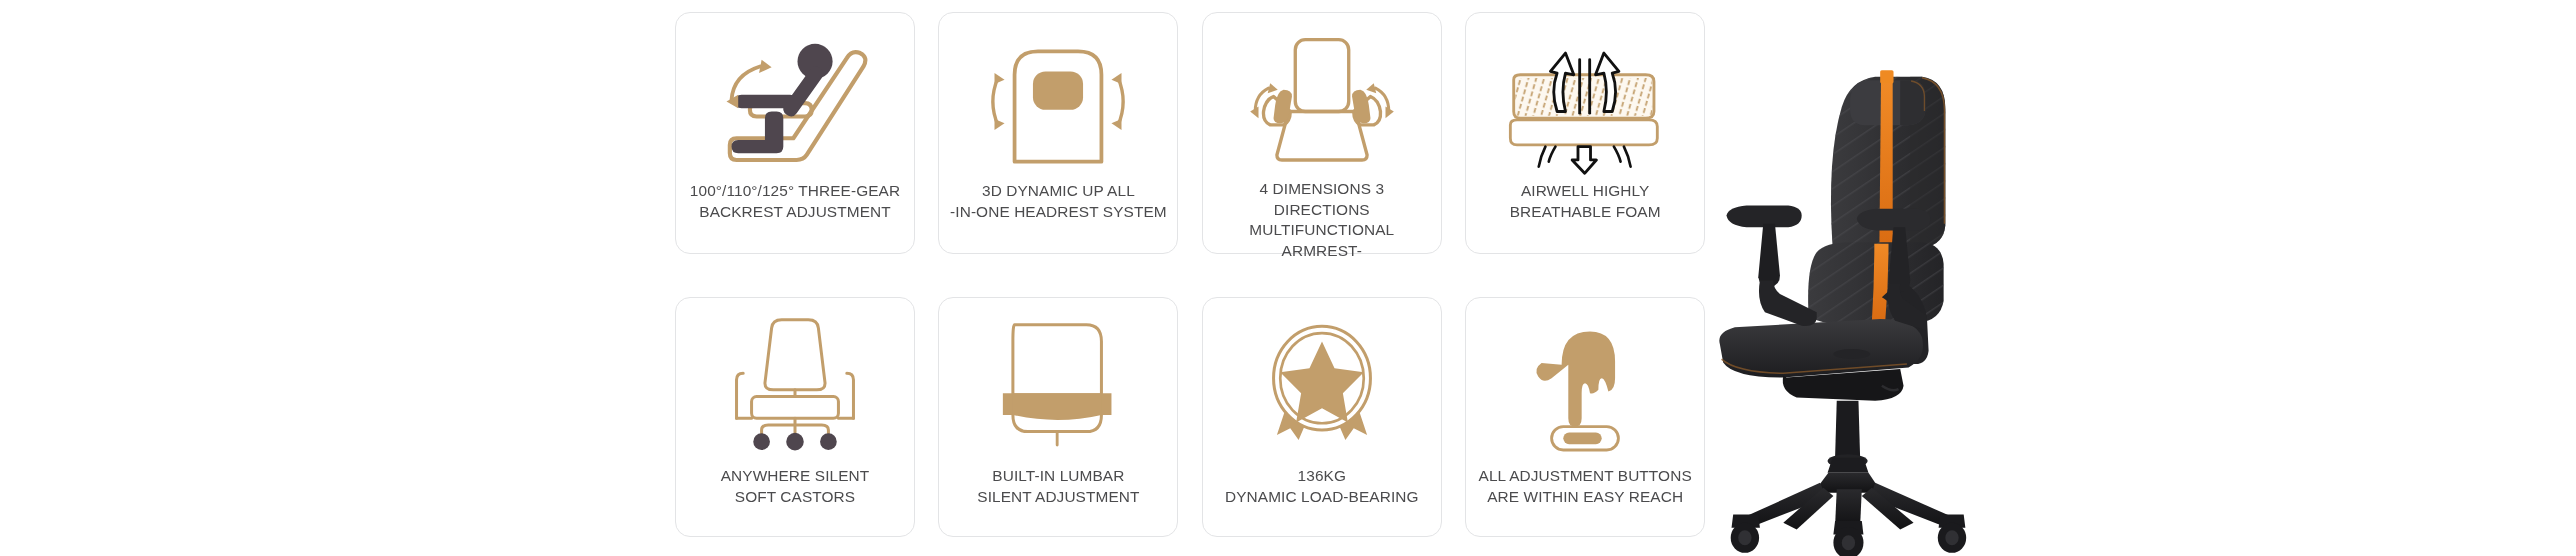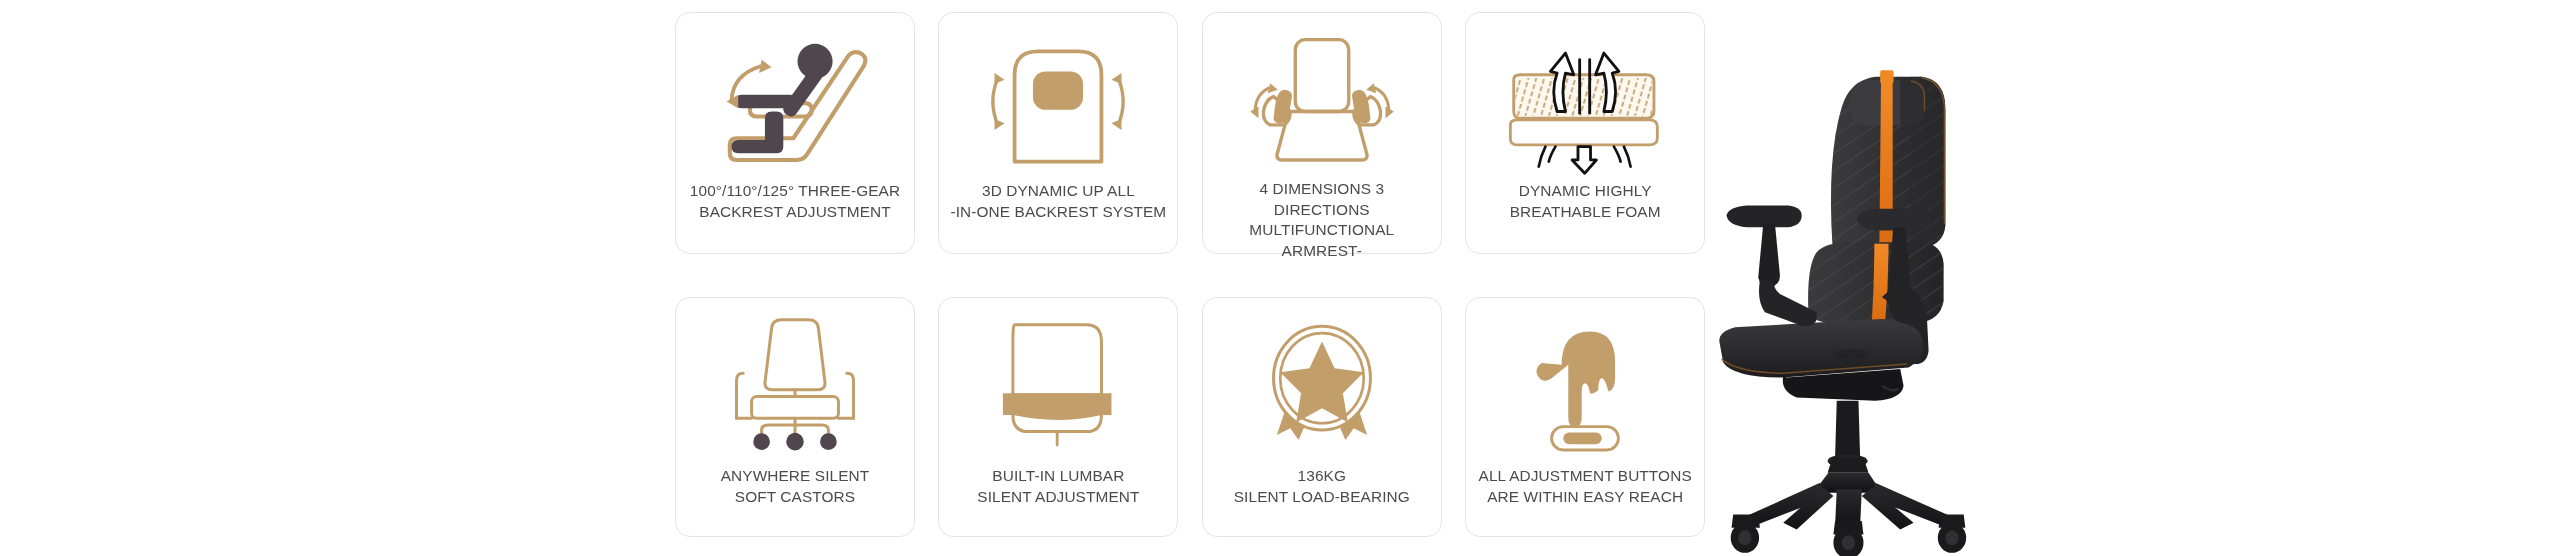--- a/index.html
+++ b/index.html
@@ -140,21 +140,21 @@
           <path d="M22 122 L34 114 L22 109 Z" fill="#c29e6b"></path>
 
           <g fill="none" stroke="#c29e6b" stroke-width="4" stroke-linecap="round">
             <path d="M170 60 Q182 88 170 116"></path>
           </g>
           <path d="M174 54 L162 62 L174 67 Z" fill="#c29e6b"></path>
           <path d="M174 122 L162 114 L174 109 Z" fill="#c29e6b"></path>
         </svg>
       </div>
       <div class="card-caption">3D DYNAMIC UP ALL
--IN-ONE BACKREST SYSTEM</div>
+-IN-ONE HEADREST SYSTEM</div>
     </div>
 
     <div class="feature-card row1">
       <div class="card-icon">
         <svg width="164" height="147" viewBox="0 0 196 176">
           <g fill="none" stroke="#c29e6b" stroke-width="4" stroke-linejoin="round" stroke-linecap="round">
 
             <rect x="66" y="14" width="64" height="86" rx="12"></rect>
 
             <path d="M58 100 L138 100 L152 152 Q152 158 146 158 L50 158 Q44 158 44 152 Z"></path>
@@ -211,21 +211,21 @@
           <path d="M91 142 L91 158 L84 158 L99 174 L113 158 L106 158 L106 142 Z" fill="#ffffff" stroke="#111111" stroke-width="3.4" stroke-linejoin="round"></path>
 
           <g stroke="#111111" stroke-width="3.2" stroke-linecap="round" fill="none">
             <path d="M52 142 Q46 154 44 166"></path>
             <path d="M64 142 Q58 152 56 160"></path>
             <path d="M146 142 Q152 154 154 166"></path>
             <path d="M134 142 Q140 152 142 160"></path>
           </g>
         </svg>
       </div>
-      <div class="card-caption">DYNAMIC HIGHLY
+      <div class="card-caption">AIRWELL HIGHLY
 BREATHABLE FOAM</div>
     </div>
 
     <div class="feature-card row2">
       <div class="card-icon">
         <svg width="164" height="142" viewBox="0 0 196 170">
           <g fill="none" stroke="#c29e6b" stroke-width="3.6" stroke-linejoin="round" stroke-linecap="round">
 
             <path d="M62 84 L70 18 Q71 8 82 8 L114 8 Q125 8 126 18 L134 84 Q134 92 124 92 L72 92 Q62 92 62 84 Z"></path>
 
@@ -278,21 +278,21 @@
           <path d="M136 98 L152 146 L136 138 L126 152 L108 110 Z" fill="#c29e6b"></path>
 
           <ellipse cx="98" cy="78" rx="58" ry="62" fill="#ffffff" stroke="#c29e6b" stroke-width="3.6"></ellipse>
 
           <ellipse cx="98" cy="78" rx="50" ry="54" fill="#ffffff" stroke="#c29e6b" stroke-width="3.2"></ellipse>
 
           <path d="M98 34 L113 66 L148 71 L123 96 L129 131 L98 114 L67 131 L73 96 L48 71 L83 66 Z" fill="#c29e6b"></path>
         </svg>
       </div>
       <div class="card-caption">136KG
-SILENT LOAD-BEARING</div>
+DYNAMIC LOAD-BEARING</div>
     </div>
 
     <div class="feature-card row2">
       <div class="card-icon">
         <svg width="164" height="142" viewBox="0 0 196 170">
 
           <path d="M70 62 Q70 22 104 22 Q134 22 134 58
                    L134 78 Q134 92 126 94 Q122 78 118 78
                    Q114 78 114 92 Q108 98 104 96 Q102 84 98 84
                    Q94 84 94 96 L94 126 Q94 136 86 136 Q78 136 78 126

